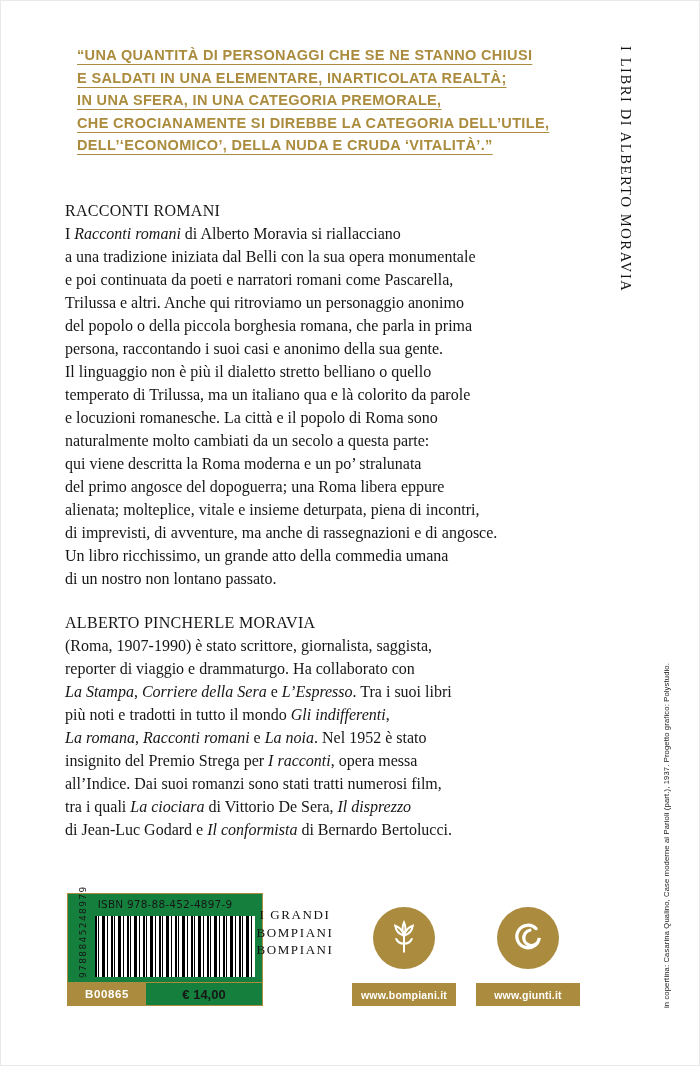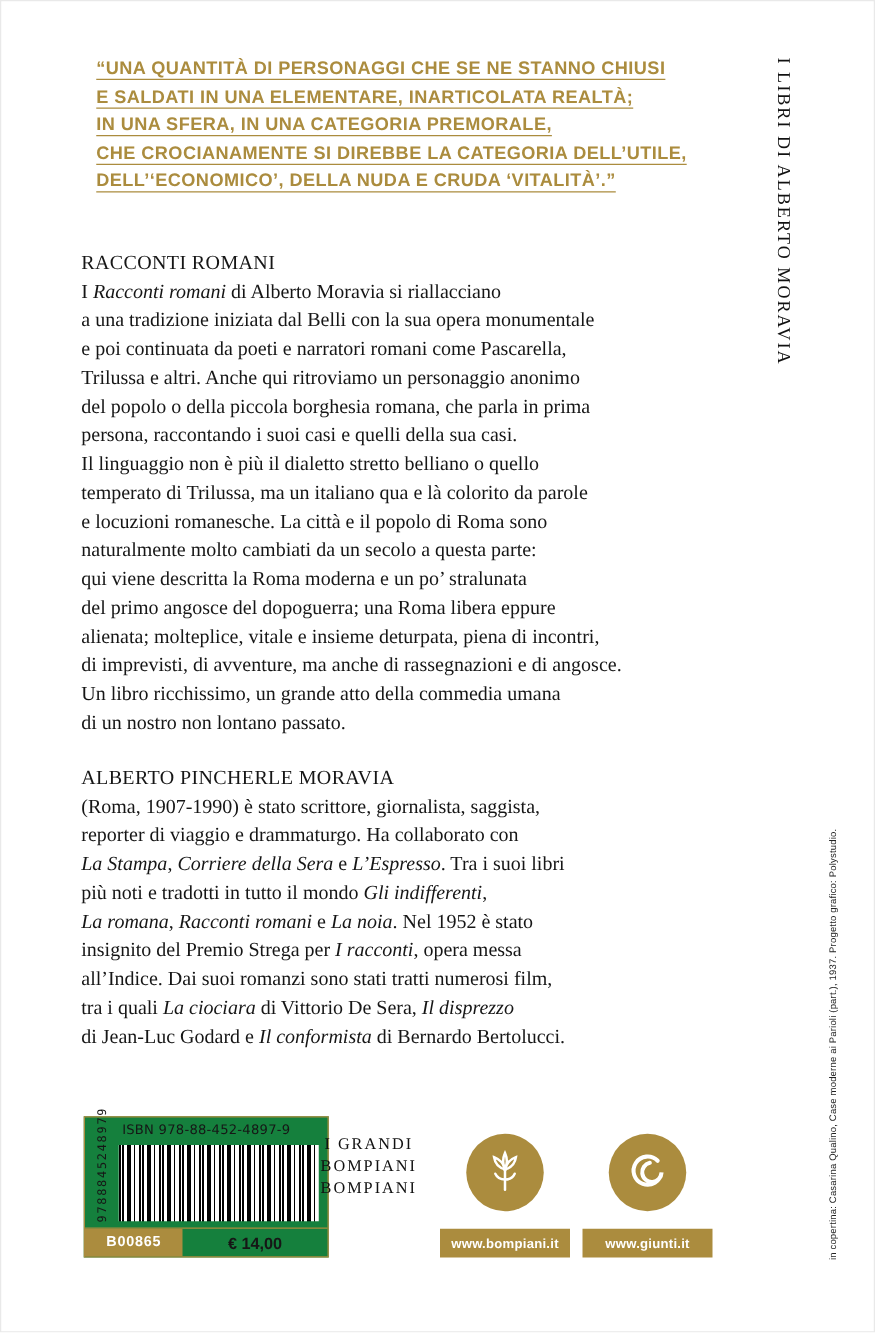--- a/index.html
+++ b/index.html
@@ -73,21 +73,21 @@
     flex:1; display:flex; align-items:center; justify-content:center;
     font-family:"Liberation Sans", sans-serif; font-weight:700; font-size:13px;
   }
   .imprint{
     position:absolute; left:245px; top:906px; width:100px; text-align:center;
   }
   .imprint .line{
     font-family:"Liberation Serif", serif; font-size:13px; line-height:17.5px;
     letter-spacing:1.6px; color:#111; white-space:nowrap;
   }
-  .logos{ position:absolute; left:352px; top:893px; display:flex; gap:10px; }
+  .logos{ position:absolute; left:352px; top:893px; display:flex; gap:20px; }
   .tile{ width:104px; }
   .tile-art{ height:90px; display:flex; align-items:center; justify-content:center; }
   .circle{
     width:62px; height:62px; border-radius:50%; background:var(--gold);
     display:flex; align-items:center; justify-content:center;
   }
   .tile-strip{
     height:23px; background:var(--gold); color:#fff;
     font-family:"Liberation Sans", sans-serif; font-weight:700; font-size:10.5px;
     display:flex; align-items:center; justify-content:center; letter-spacing:.2px;
@@ -112,21 +112,21 @@
 
   <div class="body">
     <div class="section">
       <div class="sec-title">RACCONTI ROMANI</div>
       <div>
           <div class="line"><span>I </span><i>Racconti romani</i><span> di Alberto Moravia si riallacciano</span></div>
           <div class="line"><span>a una tradizione iniziata dal Belli con la sua opera monumentale</span></div>
           <div class="line"><span>e poi continuata da poeti e narratori romani come Pascarella,</span></div>
           <div class="line"><span>Trilussa e altri. Anche qui ritroviamo un personaggio anonimo</span></div>
           <div class="line"><span>del popolo o della piccola borghesia romana, che parla in prima</span></div>
-          <div class="line"><span>persona, raccontando i suoi casi e quelli della sua casi.</span></div>
+          <div class="line"><span>persona, raccontando i suoi casi e anonimo della sua gente.</span></div>
           <div class="line"><span>Il linguaggio non è più il dialetto stretto belliano o quello</span></div>
           <div class="line"><span>temperato di Trilussa, ma un italiano qua e là colorito da parole</span></div>
           <div class="line"><span>e locuzioni romanesche. La città e il popolo di Roma sono</span></div>
           <div class="line"><span>naturalmente molto cambiati da un secolo a questa parte:</span></div>
           <div class="line"><span>qui viene descritta la Roma moderna e un po’ stralunata</span></div>
           <div class="line"><span>del primo angosce del dopoguerra; una Roma libera eppure</span></div>
           <div class="line"><span>alienata; molteplice, vitale e insieme deturpata, piena di incontri,</span></div>
           <div class="line"><span>di imprevisti, di avventure, ma anche di rassegnazioni e di angosce.</span></div>
           <div class="line"><span>Un libro ricchissimo, un grande atto della commedia umana</span></div>
           <div class="line"><span>di un nostro non lontano passato.</span></div>

